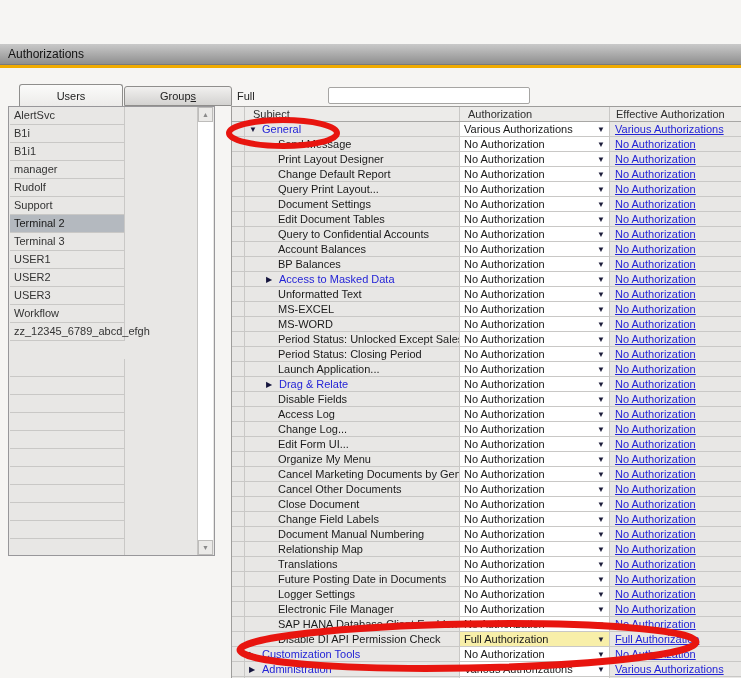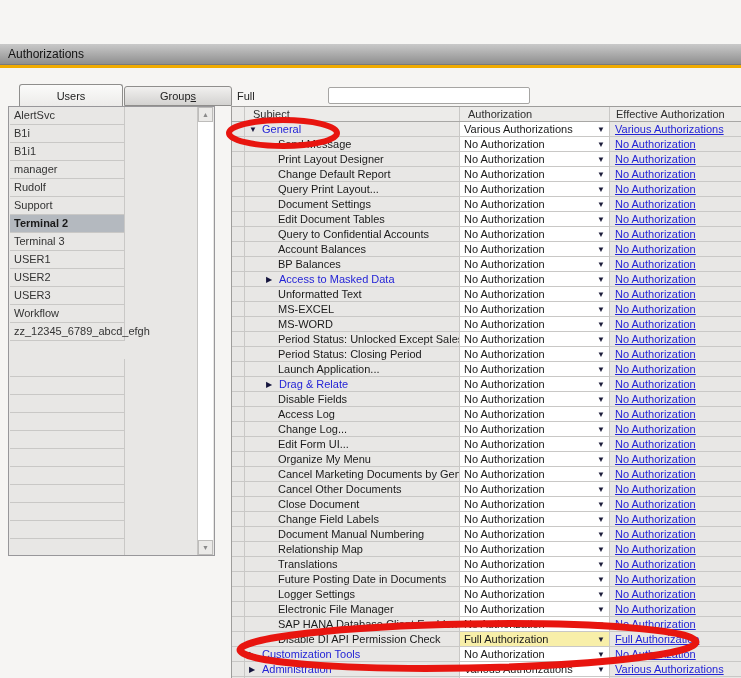--- a/index.html
+++ b/index.html
@@ -26,21 +26,21 @@
   .tab.groups{left:124px; top:42px; width:108px; height:20px;
     background:linear-gradient(180deg,#F1F0EF 0%,#D3D2D0 100%); border-bottom:1px solid #8F8E8C;}
   .tab .mnemonic{text-decoration:underline;}
 
   
   .user-list{position:absolute; left:8px; top:62px; width:207px; height:450px;
     border:1px solid #98979A; background:var(--panelbg);}
   .user-col{position:absolute; left:1px; top:0; width:115px;}
   .user-row{height:18px; border-bottom:1px solid var(--grid); border-right:1px solid var(--grid);
     font-size:11px; color:#333; padding:2px 0 0 4px; white-space:nowrap; overflow:visible;}
-  .user-row.selected{background:var(--selected); color:#1A1A1A;font-weight:bold;}
+  .user-row.selected{background:var(--selected); color:#1A1A1A;}
   .user-empty-fill{position:absolute; left:1px; top:252px; width:115px; bottom:0;
     border-right:1px solid var(--grid);
     background:repeating-linear-gradient(to bottom,transparent 0 17px,var(--grid) 17px 18px);}
   .vscroll{position:absolute; right:1px; top:0; width:16px; height:100%;
     background:#FFFFFF; border-left:1px solid #C6C5C3;}
   .vs-btn{position:absolute; left:0; width:15px; height:15px; background:#EBEAE8;
     border:1px solid #BDBCBA; display:flex; align-items:center; justify-content:center;
     font-size:7px; color:#8A8A8A;}
   .vs-btn.top{top:0;}
   .vs-btn.bottom{bottom:0;}

